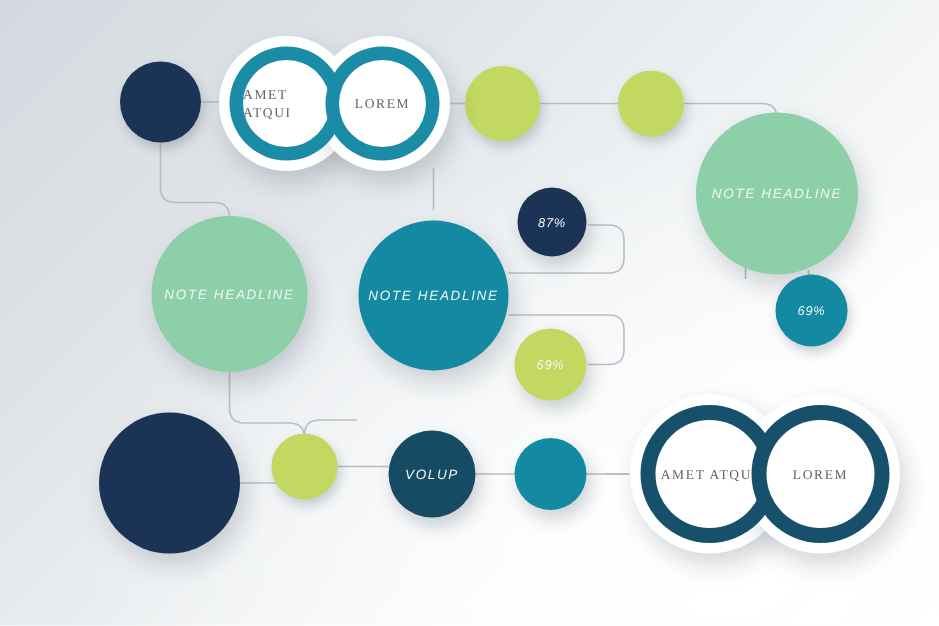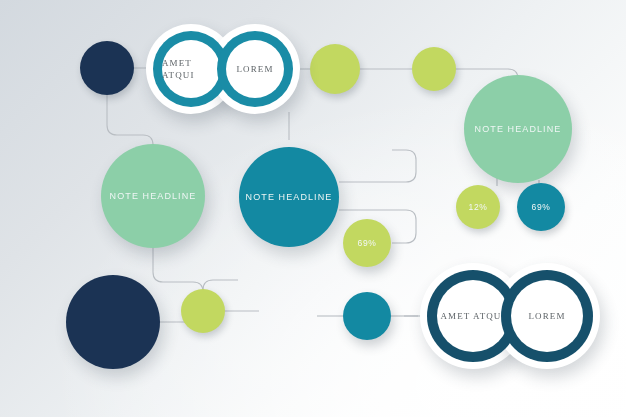--- a/index.html
+++ b/index.html
@@ -13,21 +13,21 @@
       radial-gradient(120% 120% at 78% 92%, #ffffff 0%, rgba(255,255,255,0) 58%),
       linear-gradient(135deg, #d3d9df 0%, #dfe3e7 26%, #eef1f3 52%, #fbfcfc 76%, #ffffff 100%);
   }
   .layer{position:absolute;left:0;top:0;width:626px;height:417px;}
   .lines{z-index:1;}
   .nodes{z-index:2;}
 
   .circle{
     position:absolute;border-radius:50%;
     display:flex;align-items:center;justify-content:center;
-    text-align:center;box-sizing:border-box;
+    text-align:center;box-sizing:border-box;font-style:italic;
   }
   .lbl{
     color:#eef6f4;font-size:9px;letter-spacing:1.1px;line-height:12px;
     text-transform:uppercase;user-select:none;
   }
   .lbl.dark{color:#5e6468;}
   .pct{color:#f2f7f6;font-size:8.5px;letter-spacing:.6px;}
 
   .sh-sm{box-shadow:2px 4px 7px rgba(40,55,70,.22);}
   .sh-md{box-shadow:3px 6px 11px rgba(40,55,70,.22);}
@@ -91,45 +91,48 @@
     <div class="circle sh-sm" style="left:80px;top:41px;width:54px;height:54px;background:#1b3354;"></div>
 
     <div class="circle sh-sm" style="left:310px;top:44px;width:50px;height:50px;background:#c2d860;"></div>
 
     <div class="circle sh-sm" style="left:412px;top:47px;width:44px;height:44px;background:#c2d860;"></div>
 
     <div class="circle sh-lg" style="left:464px;top:75px;width:108px;height:108px;background:#8ccfa8;">
       <span class="lbl">NOTE HEADLINE</span>
     </div>
 
+    <div class="circle sh-md" style="left:345px;top:125px;width:46px;height:46px;background:#1b3354;">
+      <span class="pct">87%</span>
+    </div>
 
     <div class="circle sh-lg" style="left:101px;top:144px;width:104px;height:104px;background:#8ccfa8;">
       <span class="lbl">NOTE HEADLINE</span>
     </div>
 
     <div class="circle sh-lg" style="left:239px;top:147px;width:100px;height:100px;background:#1389a2;">
       <span class="lbl">NOTE HEADLINE</span>
     </div>
 
-    <div class="circle sh-sm" style="left:456px;top:185px;width:44px;height:44px;background:#c2d860;">
-      <span class="pct">12%</span>
-    </div>
 
     <div class="circle sh-sm" style="left:517px;top:183px;width:48px;height:48px;background:#1389a2;">
       <span class="pct">69%</span>
     </div>
 
     <div class="circle sh-md" style="left:343px;top:219px;width:48px;height:48px;background:#c2d860;">
       <span class="pct">69%</span>
     </div>
 
     <div class="circle sh-lg" style="left:66px;top:275px;width:94px;height:94px;background:#1b3354;"></div>
 
     <div class="circle sh-sm" style="left:181px;top:289px;width:44px;height:44px;background:#c2d860;"></div>
 
+    <div class="circle sh-md" style="left:259px;top:287px;width:58px;height:58px;background:#154b63;">
+      <span class="lbl">VOLUP</span>
+    </div>
 
     <div class="circle sh-md" style="left:343px;top:292px;width:48px;height:48px;background:#1389a2;"></div>
 
     <div class="dbl" style="left:141px;top:19px;width:174px;height:100px;">
       <div class="plate sh-lg" style="left:5px;top:5px;width:90px;height:90px;"></div>
       <div class="plate sh-lg" style="left:69px;top:5px;width:90px;height:90px;"></div>
       <div class="ring" style="left:12px;top:12px;width:76px;height:76px;background:#1a8ca6;padding:9px;">
         <div class="cap">
           <span class="lbl dark">AMET ATQUI</span>
         </div>

